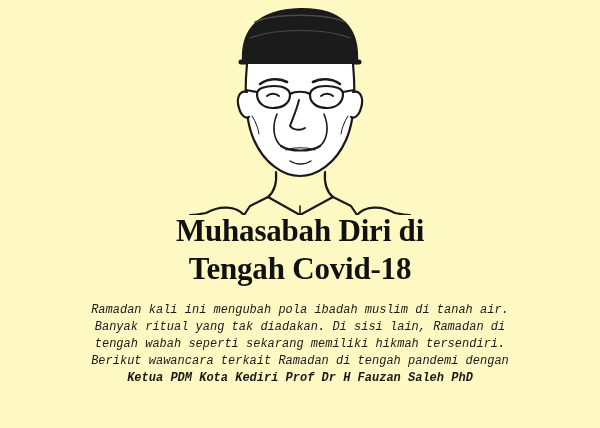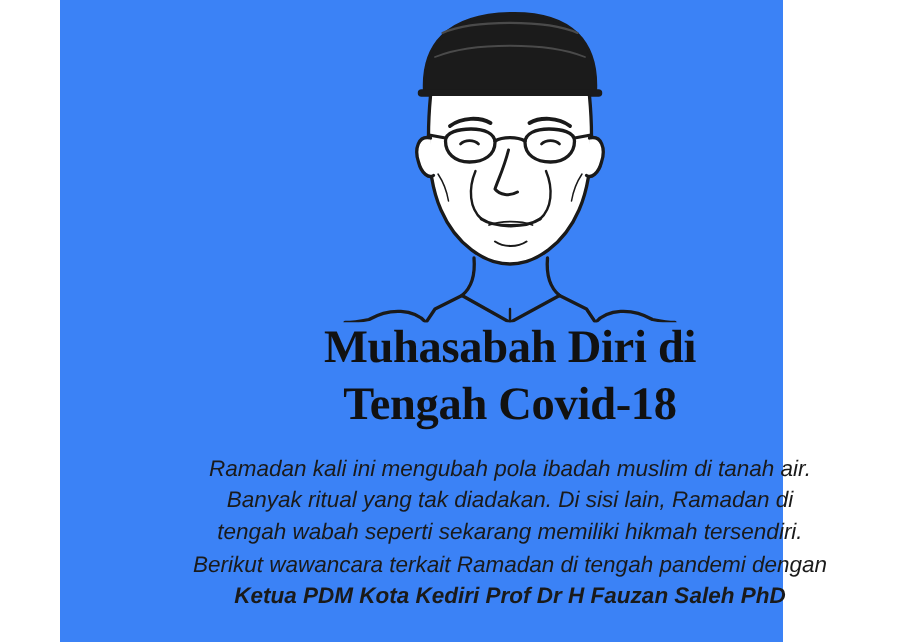--- a/index.html
+++ b/index.html
@@ -8,25 +8,24 @@
   }
   body {
     width: 600px;
     height: 428px;
     background: #ffffff;
     font-family: "Liberation Serif", serif;
     overflow: hidden;
   }
   .poster {
     position: relative;
-    width: 482px;
+    width: 600px;
     height: 428px;
-    background: #3b82f6;
+    background: #fef9c3;
     box-sizing: border-box;
-    margin-left: 40px;
   }
 
   
   .illustration {
     position: absolute;
     left: 0;
     top: 0;
     width: 600px;
     height: 215px;
     overflow: hidden;
@@ -53,23 +52,23 @@
     line-height: 1.22;
     color: #111111;
     letter-spacing: -0.2px;
     margin: 0 0 14px 0;
     padding: 0;
   }
   .headline .line {
     display: block;
   }
   .deck {
-    font-family: Liberation Sans, sans-serif;
+    font-family: Liberation Mono, monospace;
     font-style: italic;
-    font-size: 15px;
+    font-size: 12px;
     line-height: 1.42;
     color: #1a1a1a;
     margin: 0;
     padding: 0 28px;
   }
   .deck .strong {
     font-weight: bold;
     font-style: italic;
   }
 </style>

